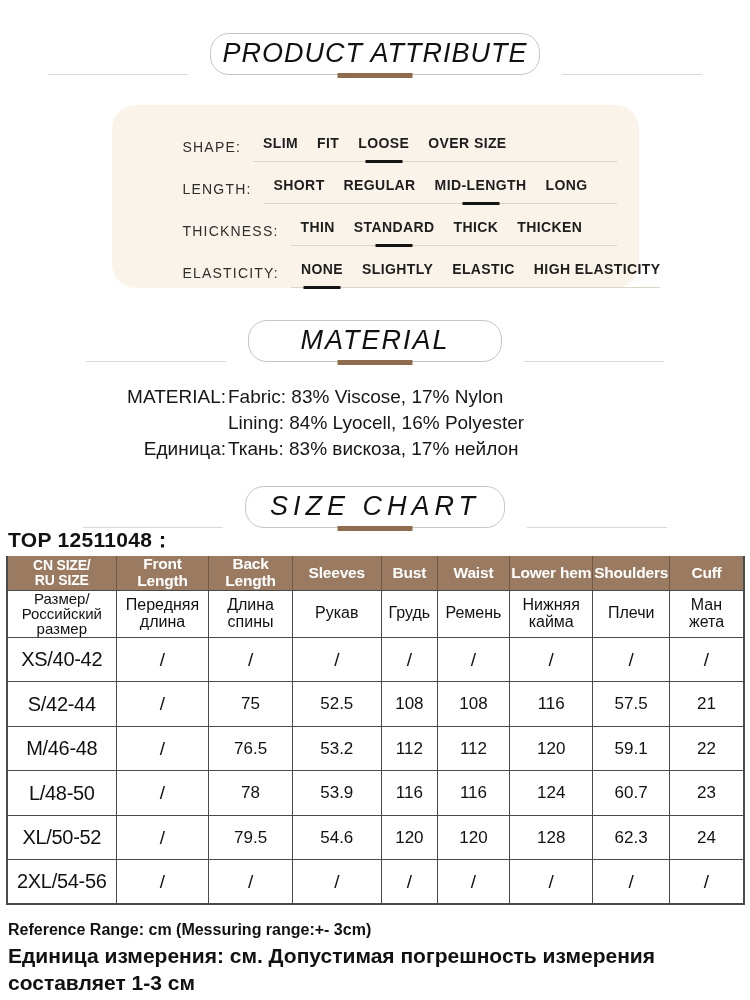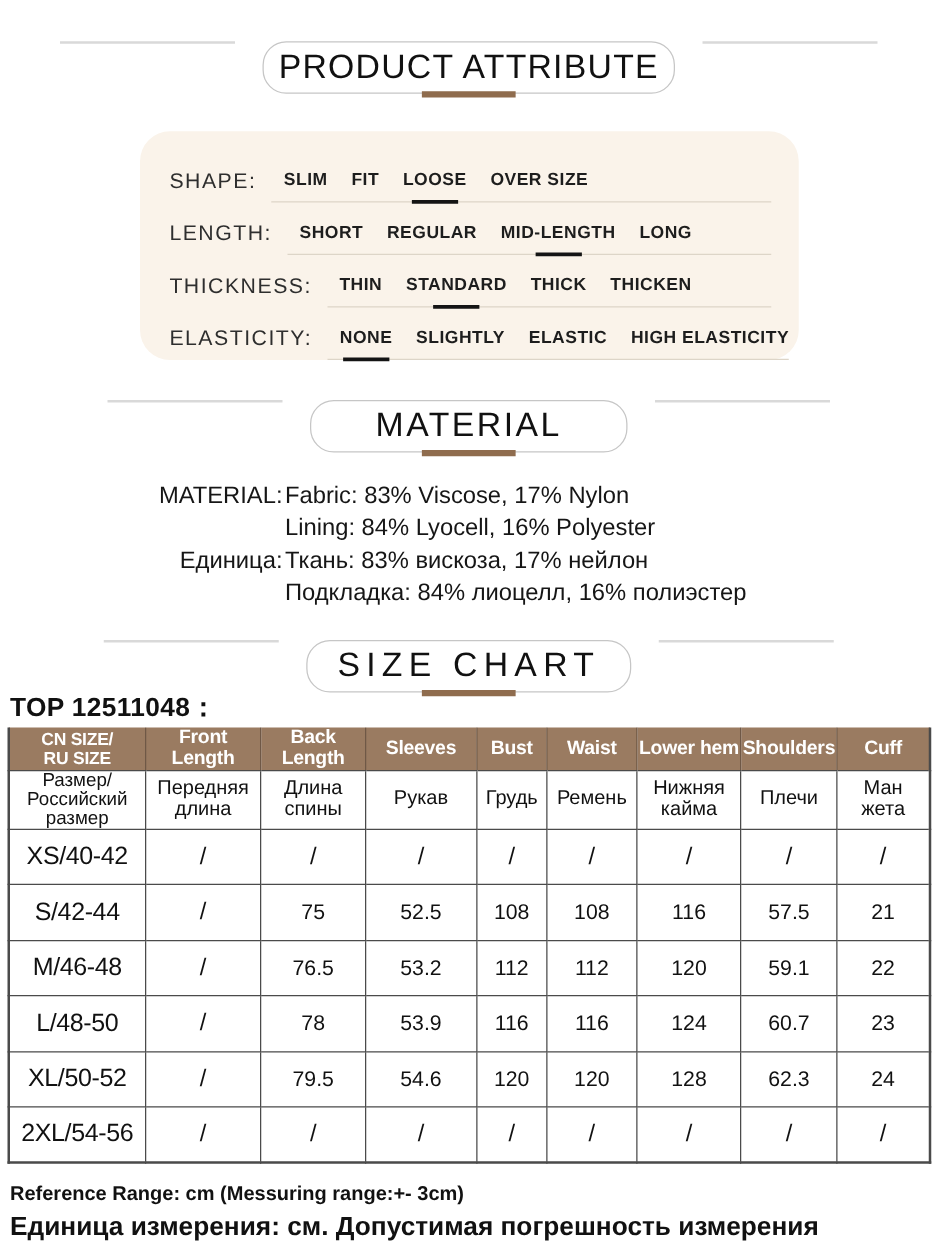--- a/index.html
+++ b/index.html
@@ -4,21 +4,21 @@
 <style>
   * { box-sizing: border-box; margin: 0; padding: 0; }
   html, body { width: 750px; height: 1000px; }
   body {
     font-family: "Liberation Sans", "DejaVu Sans", sans-serif;
     background: #ffffff; color: #1c1c1c; overflow: hidden;
   }
   .page { width: 750px; height: 1000px; position: relative; }
 
   
-  .section-title { display: flex; align-items: flex-start; justify-content: center; }
+  .section-title { display: flex; align-items: flex-end; justify-content: center; font-style: italic; }
   .hline { width: 140px; height: 1.5px; background: #d9d9d9; margin: 0 22px; }
   .pill {
     position: relative; background: #fff; border: 1.5px solid #c6c6c6;
     border-radius: 19px; height: 42px; line-height: 39px; text-align: center;
     font-size: 27px; color: #111; white-space: nowrap;
   }
   .pill::after {
     content: ""; position: absolute; left: 50%; transform: translateX(-50%);
     bottom: -4px; width: 75px; height: 5px; background: var(--underline-brown, #8f6c4e);
   }
@@ -29,21 +29,21 @@
   .st-2 { padding-top: 32px; }
   .st-3 { padding-top: 24px; }
 
   
   .attr-panel {
     width: 527px; height: 183px; margin: 30px auto 0;
     background: var(--panel-cream, #faf3ea); border-radius: 24px;
     padding: 15px 22px 0 24px;
   }
   .attr-row { display: flex; align-items: flex-end; height: 42px; }
-  .attr-label { font-size: 17px; letter-spacing: 1.2px; color: #2e2e2e; padding-bottom: 7px; white-space: nowrap; }
+  .attr-label { font-size: 14px; letter-spacing: 1.2px; color: #2e2e2e; padding-bottom: 7px; white-space: nowrap; margin-left: 47px; }
   .attr-options {
     flex: 1; display: flex; gap: 19px; margin-left: 12px; padding: 0 0 10px 10px;
     border-bottom: 1.5px solid #ddd5c8; align-items: flex-end;
   }
   .attr-opt { font-size: 14px; font-weight: 600; letter-spacing: .4px; color: #1d1d1d; position: relative; white-space: nowrap; }
   .attr-opt.selected::after {
     content: ""; position: absolute; left: 50%; transform: translateX(-50%);
     bottom: -12px; width: 37px; height: 3.5px; background: #141414;
   }
 
@@ -141,24 +141,20 @@
         <span class="material-label">MATERIAL:</span>
         <span class="material-text">Fabric: 83% Viscose, 17% Nylon</span>
       </div>
       <div class="material-line">
         <span class="material-label"></span>
         <span class="material-text">Lining: 84% Lyocell, 16% Polyester</span>
       </div>
       <div class="material-line">
         <span class="material-label">Единица:</span>
         <span class="material-text">Ткань: 83% вискоза, 17% нейлон</span>
-      </div>
-      <div class="material-line">
-        <span class="material-label"></span>
-        <span class="material-text">Подкладка: 84% лиоцелл, 16% полиэстер</span>
       </div>
     </div>
 
   <div class="section-title st-3">
     <span class="hline"></span>
     <span class="pill pill-sc">SIZE CHART</span>
     <span class="hline"></span>
   </div>
 
   <div class="top-label">TOP 12511048：</div>

